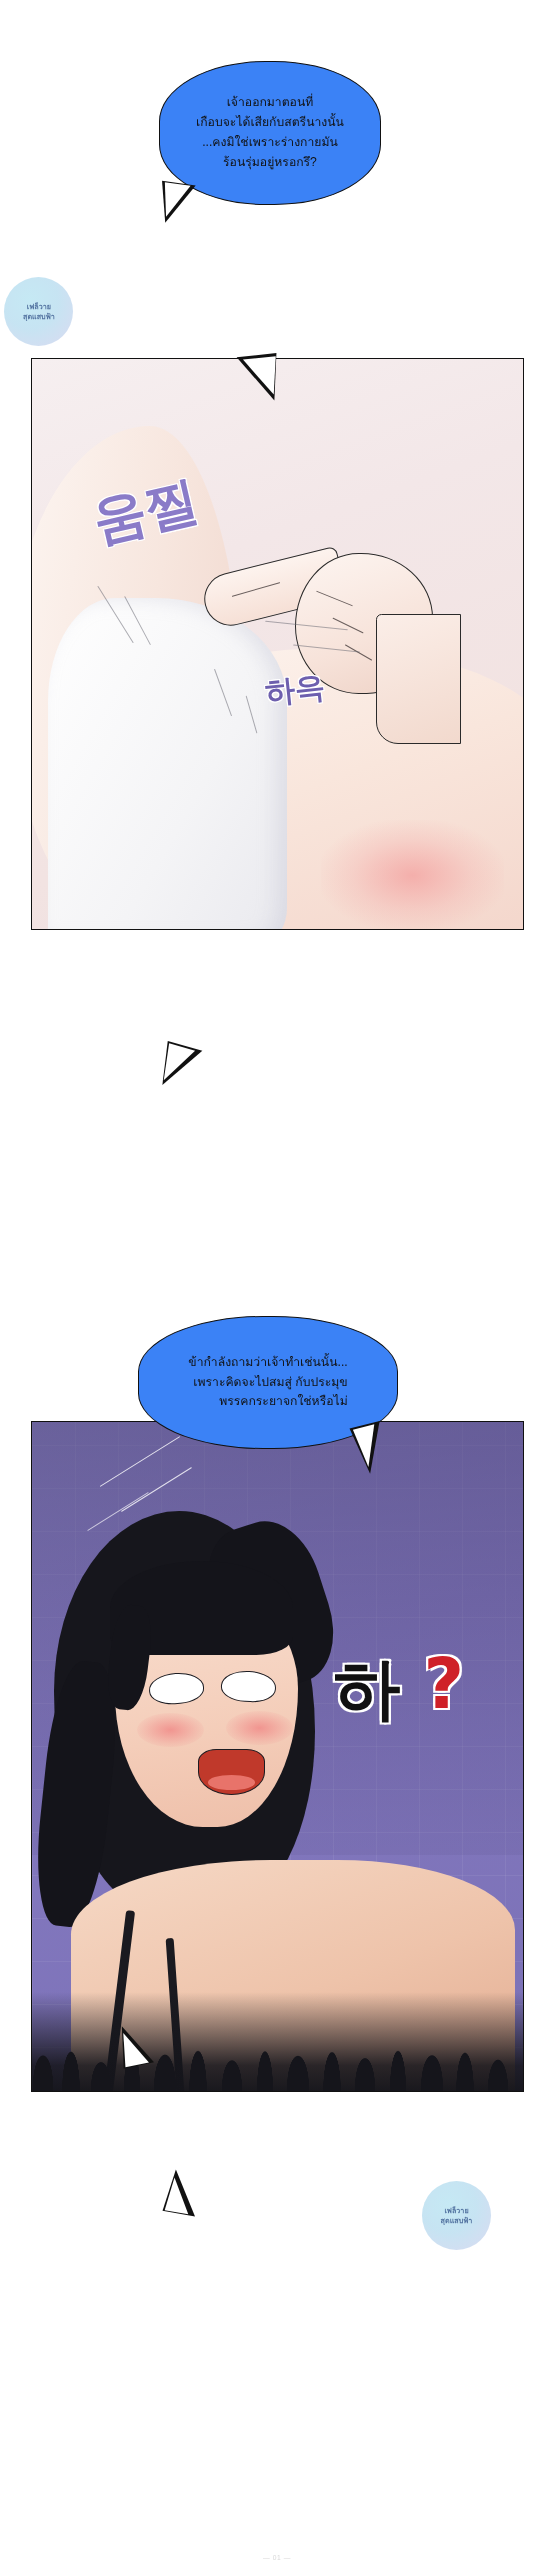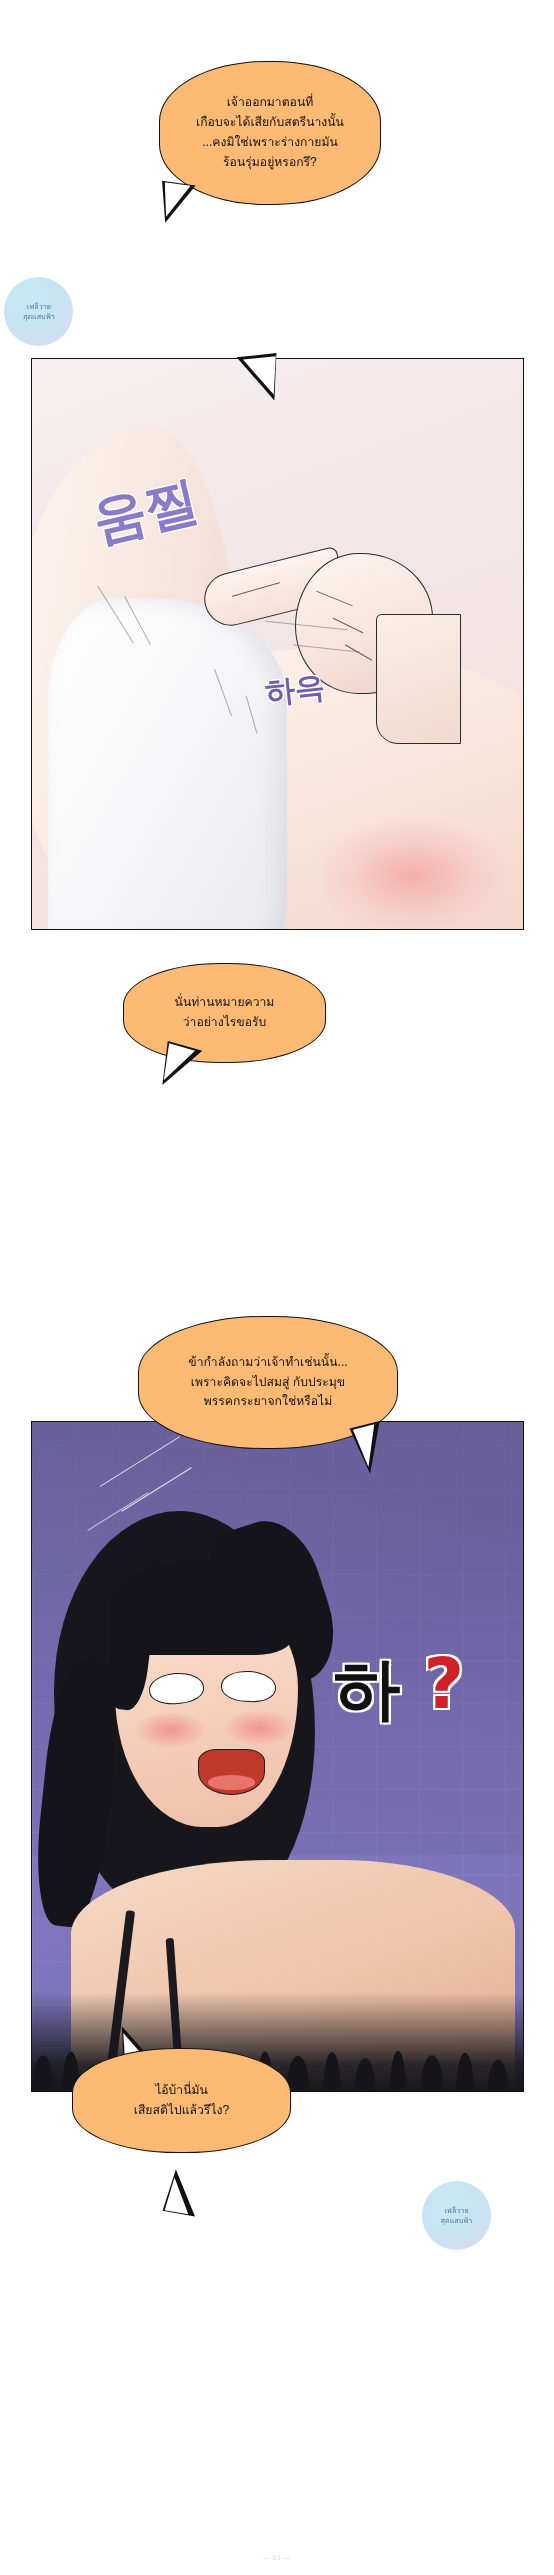--- a/index.html
+++ b/index.html
@@ -281,21 +281,21 @@
       radial-gradient(ellipse 13.3px 64px at 366px 98px, #15151b 60%, rgba(0,0,0,0) 62%),
       radial-gradient(ellipse 18px 52px at 400px 95px, #15151b 60%, rgba(0,0,0,0) 62%),
       radial-gradient(ellipse 14.4px 61px at 433px 98px, #15151b 60%, rgba(0,0,0,0) 62%),
       radial-gradient(ellipse 16.6px 48px at 466px 97px, #15151b 60%, rgba(0,0,0,0) 62%),
       linear-gradient(180deg, rgba(21,21,27,0) 0%, rgba(21,21,27,0.9) 70%, #15151b 100%);
   }
 
   
   .bubble {
     position: absolute;
-    background: #fdba74;
+    background: #3b82f6;
     border: 1.7px solid #111111;
     border-radius: 48% 48% 48% 48% / 42% 42% 42% 42%;
     box-sizing: border-box;
     display: flex;
     align-items: center;
     justify-content: center;
     text-align: center;
     padding: 11px 14.4px;
     z-index: 30;
   }
@@ -358,21 +358,21 @@
   }
   #tail-3::after {
     content: "";
     position: absolute;
     left: -5.5px; top: -42px;
     border-left: 5.5px solid transparent;
     border-right: 22px solid transparent;
     border-top: 37px solid #ffffff;
   }
 
-  #bubble-4 { left: 138px; top: 1316px; width: 260px; height: 133px; z-index: 40; }
+  #bubble-4 { left: 138px; top: 1316px; width: 260px; height: 133px; z-index: 40; text-align: right; }
   #tail-4 {
     left: 355px; top: 1424px;
     border-left: 9px solid transparent;
     border-right: 22px solid transparent;
     border-top: 49px solid #111111;
     transform: rotate(-14deg);
     z-index: 41;
   }
   #tail-4::after {
     content: "";
@@ -428,21 +428,21 @@
     display: flex;
     flex-direction: column;
     align-items: center;
     justify-content: center;
     z-index: 45;
   }
   .watermark span {
     color: #3f5f92;
     font-size: 7.2px;
     line-height: 1.35;
-    font-weight: normal;
+    font-weight: bold;
     opacity: .85;
     font-family: "Liberation Sans", sans-serif;
   }
   #watermark-1 { left: 4.4px; top: 277px; }
   #watermark-2 { left: 422px; top: 2181px; }
 
   .footer-note {
     position: absolute;
     left: 0;
     right: 0;
@@ -523,37 +523,29 @@
   <div class="bubble" id="bubble-1">
     <p>เจ้าออกมาตอนที่
 เกือบจะได้เสียกับสตรีนางนั้น
 ...คงมิใช่เพราะร่างกายมัน
 ร้อนรุ่มอยู่หรอกรึ?</p>
   </div>
 
   <div class="tail" id="tail-2"></div>
 
   <div class="tail" id="tail-3"></div>
-  <div class="bubble" id="bubble-3">
-    <p>นั่นท่านหมายความ
-ว่าอย่างไรขอรับ</p>
-  </div>
 
   <div class="tail" id="tail-4"></div>
   <div class="bubble" id="bubble-4">
     <p>ข้ากำลังถามว่าเจ้าทำเช่นนั้น...
 เพราะคิดจะไปสมสู่ กับประมุข
 พรรคกระยาจกใช่หรือไม่</p>
   </div>
 
   <div class="tail" id="tail-5"></div>
-  <div class="bubble" id="bubble-5">
-    <p>ไอ้บ้านี่มัน
-เสียสติไปแล้วรึไง?</p>
-  </div>
 
   <div class="tail" id="tail-6"></div>
 
   <div class="watermark" id="watermark-1">
     <span>เฟล็วาย</span>
     <span>สุดแสบฟ้า</span>
   </div>
   <div class="watermark" id="watermark-2">
     <span>เฟล็วาย</span>
     <span>สุดแสบฟ้า</span>

